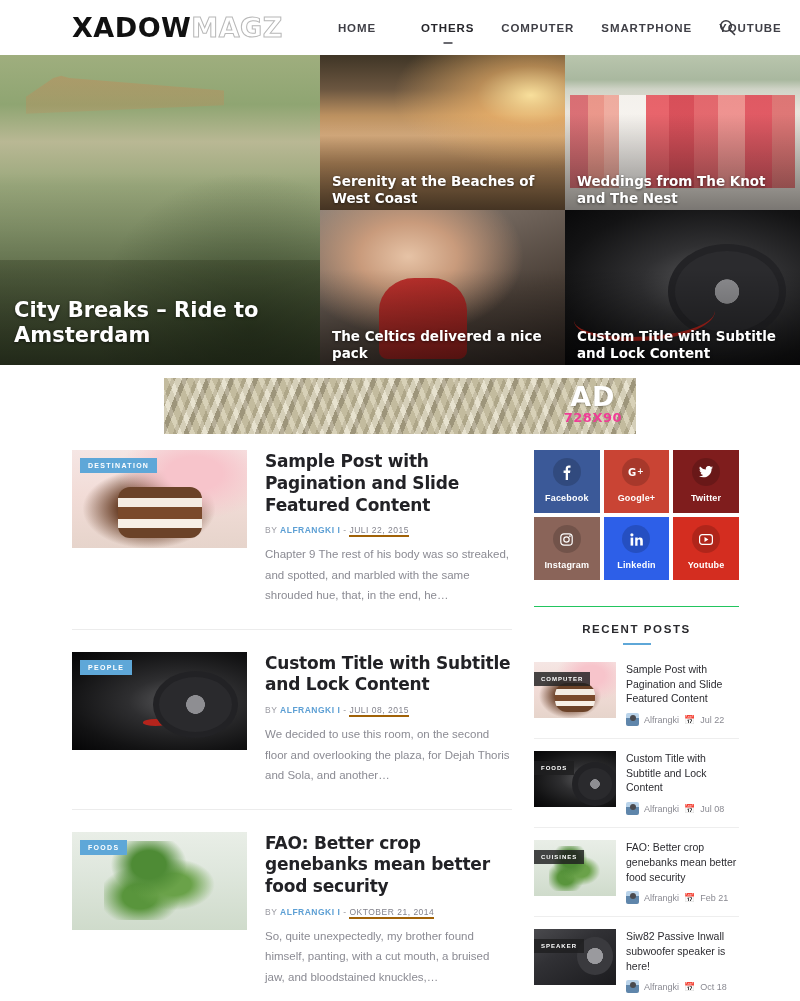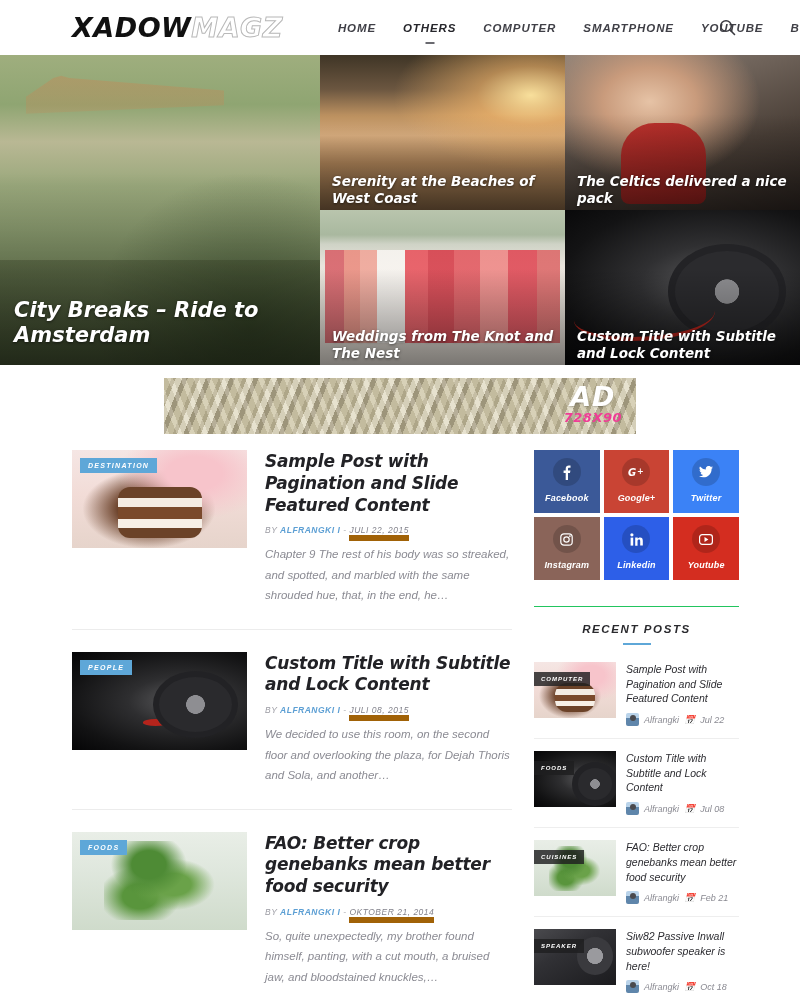--- a/index.html
+++ b/index.html
@@ -5,21 +5,21 @@
 <style>
   * { box-sizing: border-box; margin: 0; padding: 0; }
   html, body {
     width: 800px;
     height: 1001px;
     overflow: hidden;
     background: #ffffff;
     font-family: "Liberation Sans", sans-serif;
     -webkit-font-smoothing: antialiased;
   }
-  .page { width: 800px; height: 1001px; position: relative; background:#fff;font-style:italic; }
+  .page { width: 800px; height: 1001px; position: relative; background:#fff; }
 
   
   .site-header {
     height: 55px;
     background: #ffffff;
     display: flex;
     align-items: center;
     padding: 0 28px 0 72px;
     position: relative;
   }
@@ -40,21 +40,21 @@
     position: relative;
     font-size: 11.5px;
     letter-spacing: 0.9px;
     color: #3f3f46;
     font-weight: 600;
     text-transform: uppercase;
     padding: 6px 0;
     cursor: pointer;
     white-space: nowrap;
   }
-  .nav-item.active { color: #26262b; }
+  .nav-item.active { color: #26262b; margin-left: 18px; }
   .nav-item.active:after {
     content: "";
     position: absolute;
     left: 50%; transform: translateX(-50%);
     bottom: -4px;
     width: 9px; height: 2px;
     background: #6a6a70;
   }
   .search-btn {
     position: absolute; right: 62px; top: 50%; transform: translateY(-50%);
@@ -222,21 +222,21 @@
     margin-bottom: 9px;
   }
   .post-meta {
     font-size: 8.5px;
     letter-spacing: .5px;
     color: #9a9aa2;
     text-transform: uppercase;
     margin-bottom: 9px;
   }
   .post-meta .author { color: #5c9fd4; font-weight: 700; cursor:pointer; }
-  .post-meta .date { color: #83838c; border-bottom: 6px solid #a16207; cursor:pointer; }
+  .post-meta .date { color: #83838c; border-bottom: 2px solid #a16207; cursor:pointer; }
   .post-excerpt {
     font-size: 11.5px;
     line-height: 1.78;
     color: #8b8b93;
   }
 
   
   .th-cake { position:absolute; inset:0;
     background:
       radial-gradient(ellipse at 70% 24%, #f7c4cb 0 16%, rgba(0,0,0,0) 44%),
@@ -370,29 +370,29 @@
       <div class="hero-title">City Breaks – Ride to Amsterdam</div>
     </div>
 
     <div class="hero-cell hero-sm">
       <div class="bg-serenity"></div>
       <div class="hero-shade"></div>
       <div class="hero-title">Serenity at the Beaches of West Coast</div>
     </div>
 
     <div class="hero-cell hero-sm">
+      <div class="bg-weddings"></div>
+      <div class="hero-shade"></div>
+      <div class="hero-title">Weddings from The Knot and The Nest</div>
+    </div>
+
+    <div class="hero-cell hero-sm">
       <div class="bg-celtics"></div>
       <div class="hero-shade"></div>
       <div class="hero-title">The Celtics delivered a nice pack</div>
-    </div>
-
-    <div class="hero-cell hero-sm">
-      <div class="bg-weddings"></div>
-      <div class="hero-shade"></div>
-      <div class="hero-title">Weddings from The Knot and The Nest</div>
     </div>
 
     <div class="hero-cell hero-sm">
       <div class="bg-headphone"></div>
       <div class="hero-shade"></div>
       <div class="hero-title">Custom Title with Subtitle and Lock Content</div>
     </div>
 
   </section>
 
@@ -478,21 +478,21 @@
         <div class="social-tile" style="background:#c94434">
           <span class="social-circle">
             <svg width="17" height="12" viewBox="0 0 17 12">
               <text x="0" y="9.5" font-family="DejaVu Sans" font-size="10" font-weight="bold" fill="#fff">G</text>
               <text x="9" y="8" font-family="DejaVu Sans" font-size="8" font-weight="bold" fill="#fff">+</text>
             </svg>
           </span>
           <span class="social-name">Google+</span>
         </div>
 
-        <div class="social-tile" style="background:#3b82f6">
+        <div class="social-tile" style="background:#7f1d1d">
           <span class="social-circle">
             <svg width="14" height="12" viewBox="0 0 14 12">
                 <path d="M14 1.4c-.5.23-1.05.38-1.63.45.59-.35 1.04-.9 1.25-1.57-.55.33-1.16.56-1.8.69A2.85 2.85 0 0 0 6.9 3.57 8.1 8.1 0 0 1 1 .6a2.85 2.85 0 0 0 .88 3.8 2.8 2.8 0 0 1-1.29-.35v.03c0 1.38.98 2.53 2.28 2.79-.42.11-.86.13-1.29.05a2.85 2.85 0 0 0 2.66 1.98A5.72 5.72 0 0 1 0 10.07a8.07 8.07 0 0 0 4.4 1.29c5.28 0 8.17-4.37 8.17-8.17v-.37c.56-.4 1.04-.9 1.43-1.42z" fill="#fff"></path>
               </svg>
           </span>
           <span class="social-name">Twitter</span>
         </div>
 
         <div class="social-tile" style="background:#8a6459">
           <span class="social-circle">

